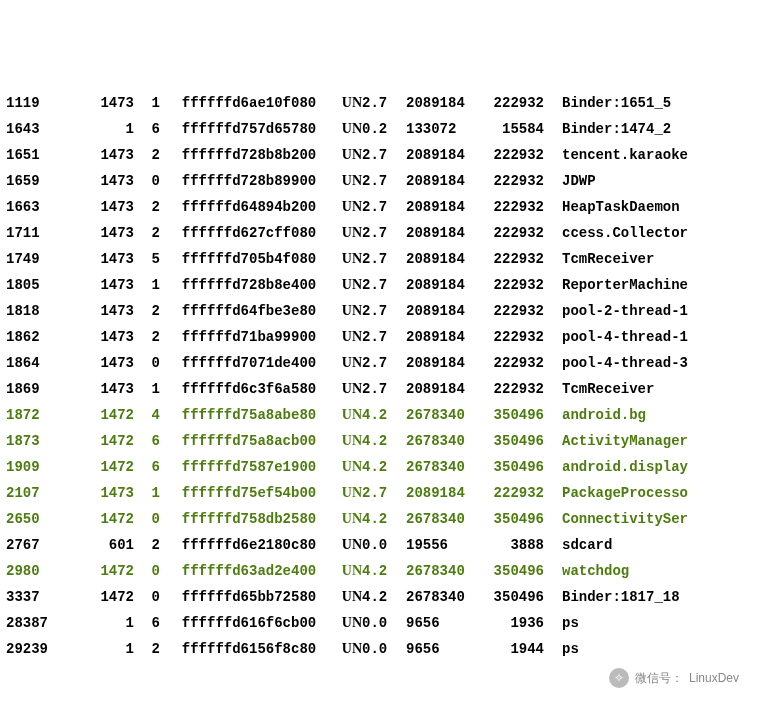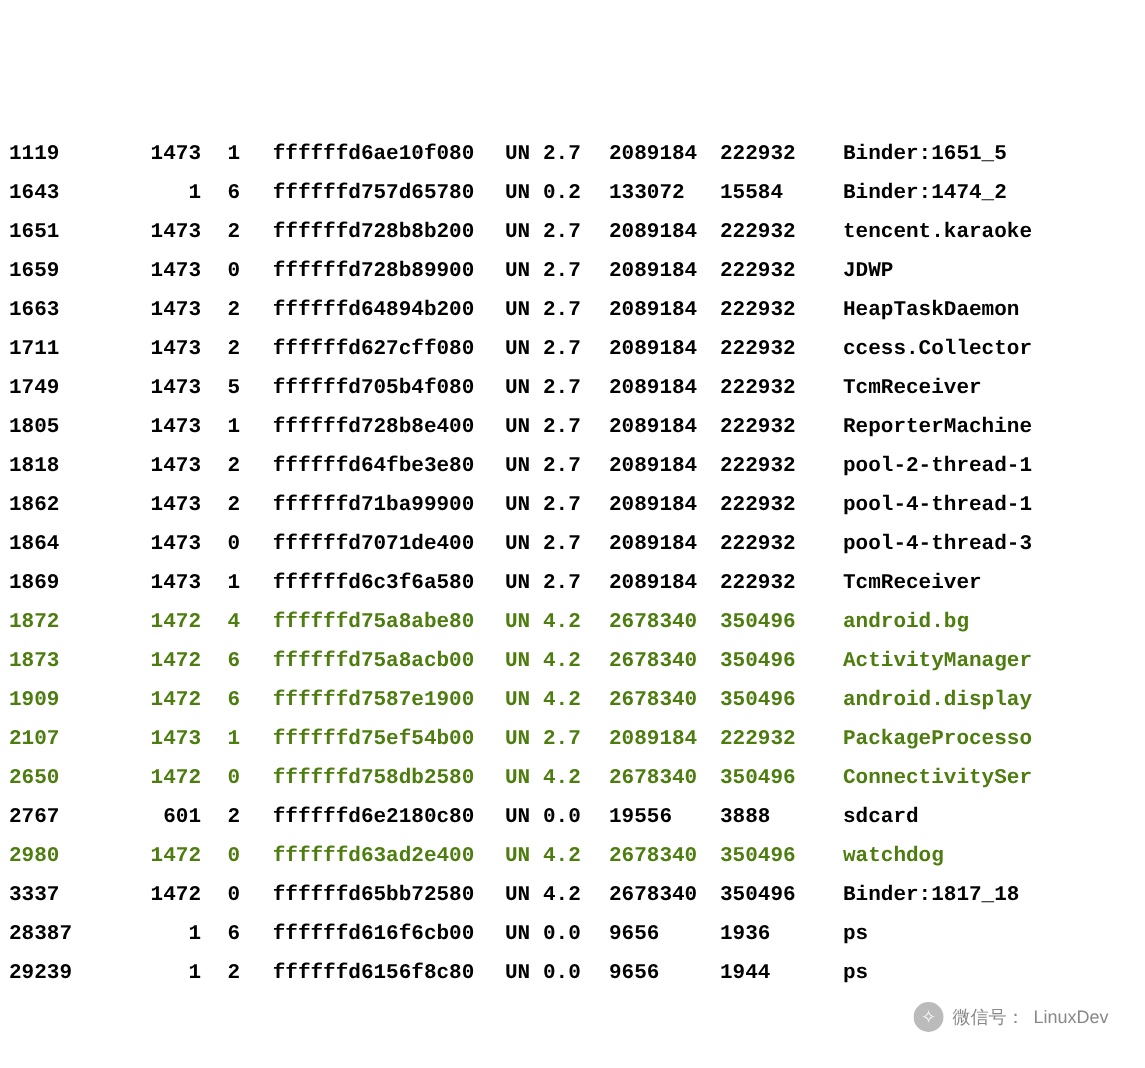--- a/index.html
+++ b/index.html
@@ -15,24 +15,24 @@
     }
     .terminal { color: #000000; }
     .prompt-label { color: #0000cc; }
     .cmd-text { color: #0000cc; }
     .row { display: block; padding: 6px 0; }
     .row.red { color: #4d7c0f; }
     .c-pid  { display:inline-block; width: 56px; text-align:left; }
     .c-ppid { display:inline-block; width: 60px; text-align:right;margin-left:12px; }
     .c-cpu  { display:inline-block; width: 26px; text-align:right; }
     .c-addr { display:inline-block; width: 168px; text-align:center; padding-left:10px; }
-    .c-st   { display:inline-block; width: 34px; text-align:center; }
+    .c-st   { display:inline-block; width: 34px; text-align:right;font-family:Liberation Serif, serif; }
     .c-pct  { display:inline-block; width: 44px; text-align:left; }
     .c-vsz  { display:inline-block; width: 74px; }
-    .c-rss  { display:inline-block; width: 64px; text-align:left; }
+    .c-rss  { display:inline-block; width: 64px; text-align:right; }
     .c-cmd  { display:inline-block; padding-left:18px; text-align:right; }
     .watermark {
       position: fixed;
       right: 24px;
       bottom: 24px;
       font-family: sans-serif;
       font-size: 12px;
       color: #888;
       display: flex;
       align-items: center;

